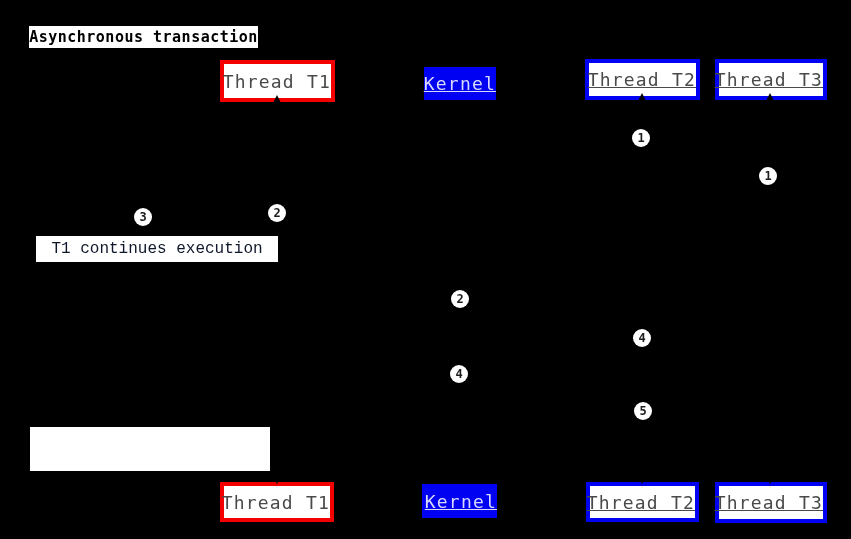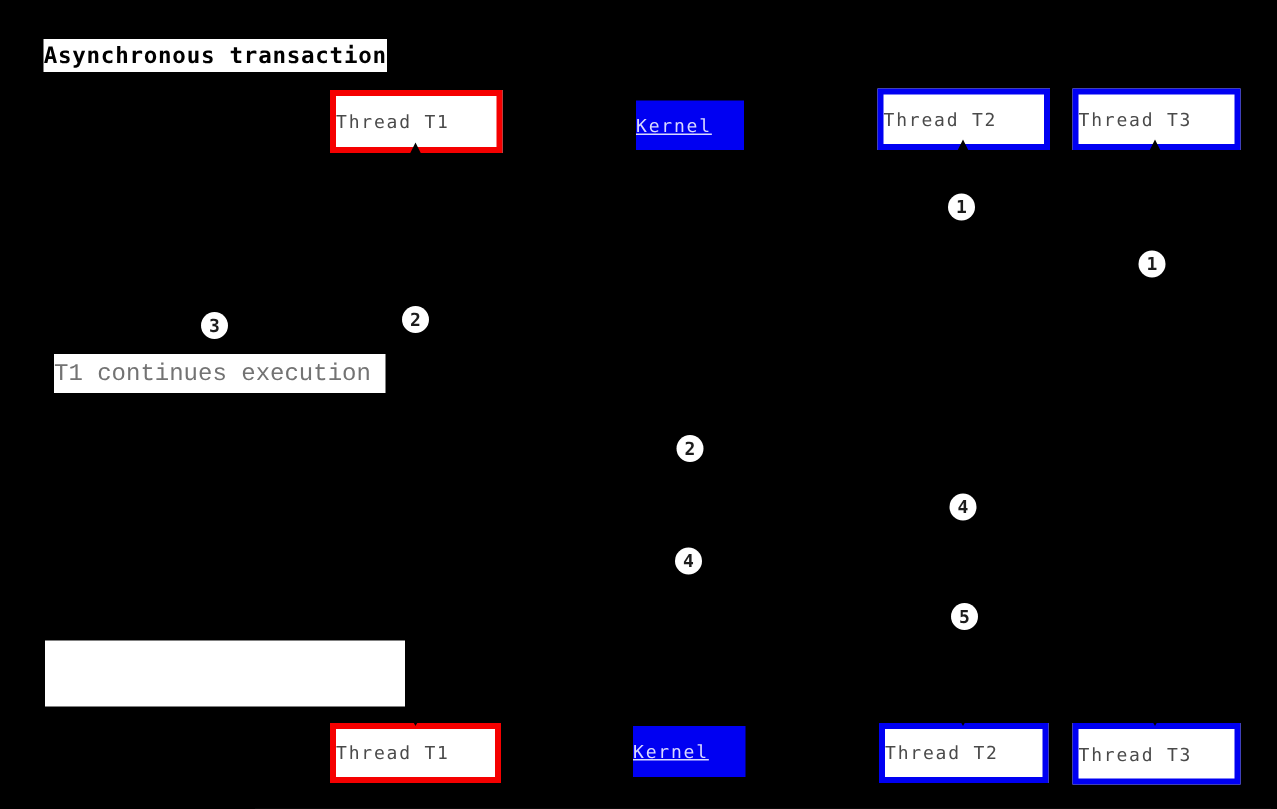--- a/index.html
+++ b/index.html
@@ -26,50 +26,50 @@
     background: var(--white);
     color: #000;
     font-weight: bold;
     font-size: 15px;
     display: flex; align-items: center; justify-content: center;
     letter-spacing: 0.5px;
   }
   .actor {
     background: var(--white);
     color: var(--label-text);
-    font-size: 12px;
+    font-size: 18px;
     letter-spacing: 1.2px;
-    display: flex; align-items: center; justify-content: flex-start;
+    display: flex; align-items: center; justify-content: flex-end;
     white-space: nowrap;
   }
   .actor.red    { border: 4px solid var(--red); }
-  .actor.blue   { border: 4px solid var(--blue); }
+  .actor.blue   { border: 4px solid var(--blue); text-decoration: underline; }
   .actor.kernel { background: var(--blue); color: var(--kernel-text); border: none; text-decoration: underline; }
   .lifeline {
     width: 1px;
     background: #000;
     top: 102px; height: 380px;
   }
   .marker {
     width: 18px; height: 18px;
     border-radius: 50%;
     background: var(--white);
     color: #1c1c1c;
     font-size: 12px;
     font-weight: bold;
     display: flex; align-items: center; justify-content: center;
     z-index: 5;
   }
   .note {
-    left: 36px; top: 236px; width: 221px; height: 26px;
+    left: 36px; top: 236px; width: 242px; height: 26px;
     background: var(--white);
-    color: #737373;
+    color: #0f172a;
     font-family: "Liberation Mono", monospace;
     font-size: 16px;
-    display: flex; align-items: center; justify-content: flex-start;
+    display: flex; align-items: center; justify-content: center;
     white-space: nowrap;
   }
   .blank-note {
     left: 30px; top: 427px; width: 240px; height: 44px;
     background: var(--white);
   }
   .notch-up {
     width: 0; height: 0;
     border-left: 4px solid transparent;
     border-right: 4px solid transparent;

